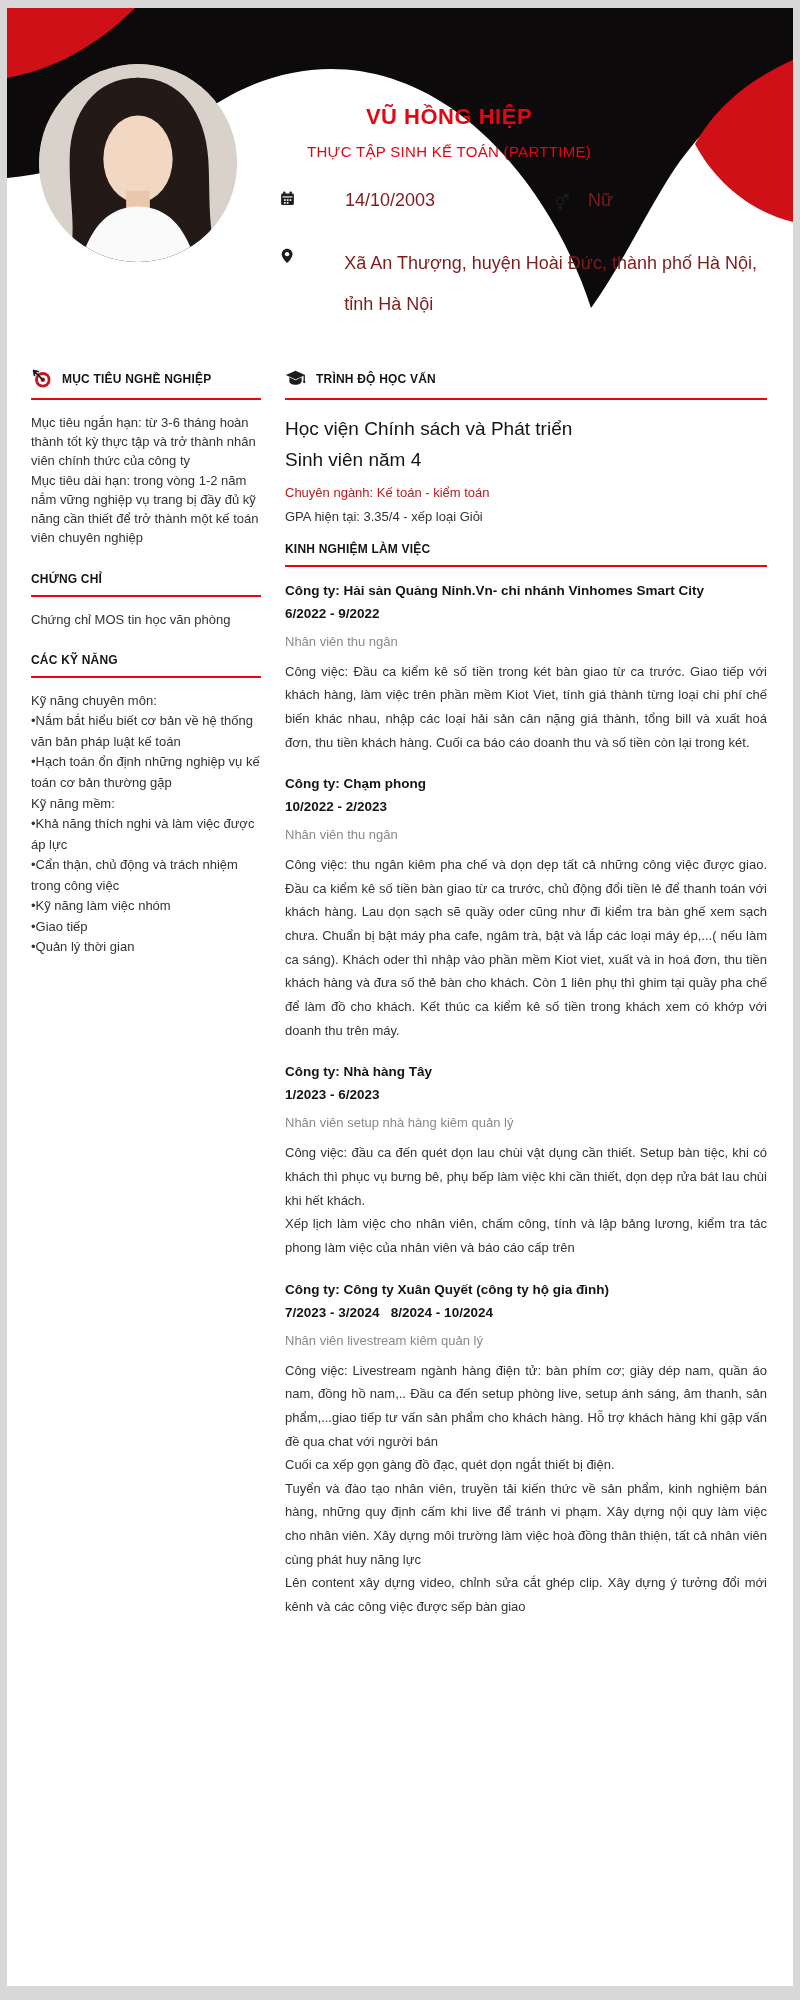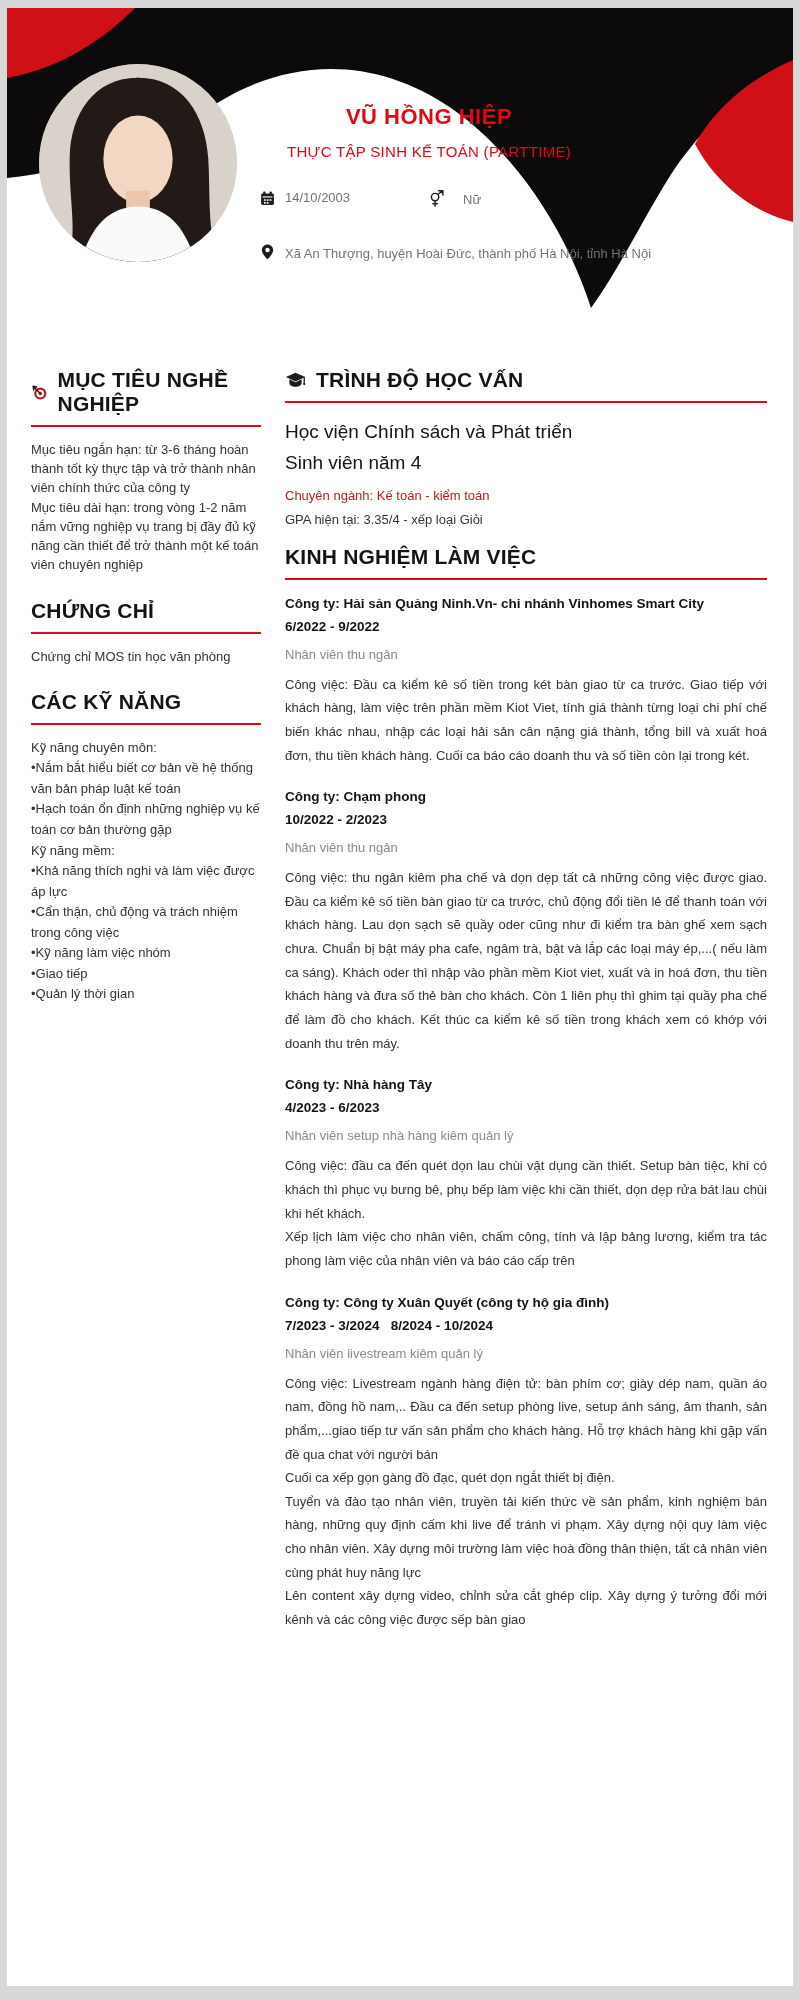--- a/index.html
+++ b/index.html
@@ -12,40 +12,40 @@
   .page { position:relative; width:786px; height:1978px; margin:8px auto 0; background:#fff; overflow:hidden; }
 
   
   .hero { position:relative; height:332px; }
   .hero-art { position:absolute; top:0; left:0; z-index:0; }
   .avatar {
     position:absolute; left:32px; top:56px; width:198px; height:198px;
     border-radius:50%; overflow:hidden; z-index:2; background:#d8d2cb;
   }
   .avatar svg { display:block; width:100%; height:100%; }
-  .hero-text { position:absolute; left:252px; top:96px; width:495px; z-index:2; }
+  .hero-text { position:absolute; left:272px; top:96px; width:495px; z-index:2; }
   .name-block { width:340px; text-align:center; }
   .name { font-size:22px; font-weight:bold; color:var(--red); letter-spacing:.5px; }
   .job-title { margin-top:13px; font-size:15px; color:var(--red); letter-spacing:.3px; }
-  .info-row { display:flex; align-items:flex-start; margin-top:30px; font-size:13px; color:#737373; }
+  .info-row { display:flex; align-items:flex-start; margin-top:30px; font-size:18px; color:#7f1d1d;gap:40px; }
   .info-row .icon { width:17px; height:17px; margin-right:9px; flex:0 0 aupx; }
   .icon svg { display:block; width:100%; height:100%; }
   .gender-group { display:flex; align-items:flex-end; margin-left:78px; }
   .address-row { margin-top:36px; }
   .address-text { width:452px; line-height:2.3; margin-top:-4px; }
 
   
   .columns { display:flex; gap:24px; padding:28px 26px 0 24px; }
   .col-left  { width:230px; flex:0 0 230px; }
   .col-right { flex:1; min-width:0; }
 
   section { margin-bottom:24px; }
   .sec-head { display:flex; align-items:center; gap:10px; }
   .sec-head .icon { width:21px; height:21px; }
-  h2 { font-size:21px; font-weight:bold; color:var(--ink); letter-spacing:.2px; }
+  h2 { font-size:12px; font-weight:bold; color:var(--ink); letter-spacing:.2px;text-align:center; }
   .rule { height:2px; background:var(--red); margin:9px 0 13px; }
 
   .pre { white-space:pre-line; }
   .left-body { font-size:13px; line-height:1.48; color:var(--body); }
 
   
   .edu-school, .edu-year { font-size:19px; font-weight:normal; color:var(--ink); line-height:1.65; }
   .edu-major { font-size:13px; color:#b91c1c; margin-top:9px; }
   .edu-gpa   { font-size:13px; color:var(--body); margin-top:9px; }
 
@@ -209,21 +209,21 @@
 
         <article class="job">
           <div class="job-company">Công ty: Chạm phong</div>
           <div class="job-period">10/2022 - 2/2023</div>
           <div class="job-role">Nhân viên thu ngân</div>
           <p class="job-desc pre">Công việc: thu ngân kiêm pha chế và dọn dẹp tất cả những công việc được giao. Đầu ca kiểm kê số tiền bàn giao từ ca trước, chủ động đổi tiền lẻ để thanh toán với khách hàng. Lau dọn sạch sẽ quầy oder cũng như đi kiểm tra bàn ghế xem sạch chưa. Chuẩn bị bật máy pha cafe, ngâm trà, bật và lắp các loại máy ép,...( nếu làm ca sáng). Khách oder thì nhập vào phần mềm Kiot viet, xuất và in hoá đơn, thu tiền khách hàng và đưa số thẻ bàn cho khách. Còn 1 liên phụ thì ghim tại quầy pha chế để làm đồ cho khách. Kết thúc ca kiểm kê số tiền trong khách xem có khớp với doanh thu trên máy.</p>
         </article>
 
         <article class="job">
           <div class="job-company">Công ty: Nhà hàng Tây</div>
-          <div class="job-period">4/2023 - 6/2023</div>
+          <div class="job-period">1/2023 - 6/2023</div>
           <div class="job-role">Nhân viên setup nhà hàng kiêm quản lý</div>
           <p class="job-desc pre">Công việc: đầu ca đến quét dọn lau chùi vật dụng cần thiết. Setup bàn tiệc, khi có khách thì phục vụ bưng bê, phụ bếp làm việc khi cần thiết, dọn dẹp rửa bát lau chùi khi hết khách.
 Xếp lịch làm việc cho nhân viên, chấm công, tính và lập bảng lương, kiểm tra tác phong làm việc của nhân viên và báo cáo cấp trên</p>
         </article>
 
         <article class="job">
           <div class="job-company">Công ty: Công ty Xuân Quyết (công ty hộ gia đình)</div>
           <div class="job-period">7/2023 - 3/2024&nbsp;&nbsp;&nbsp;8/2024 - 10/2024</div>
           <div class="job-role">Nhân viên livestream kiêm quản lý</div>
           <p class="job-desc pre">Công việc: Livestream ngành hàng điện tử: bàn phím cơ; giày dép nam, quần áo nam, đồng hồ nam,.. Đầu ca đến setup phòng live, setup ánh sáng, âm thanh, sản phẩm,...giao tiếp tư vấn sản phẩm cho khách hàng. Hỗ trợ khách hàng khi gặp vấn đề qua chat với người bán

